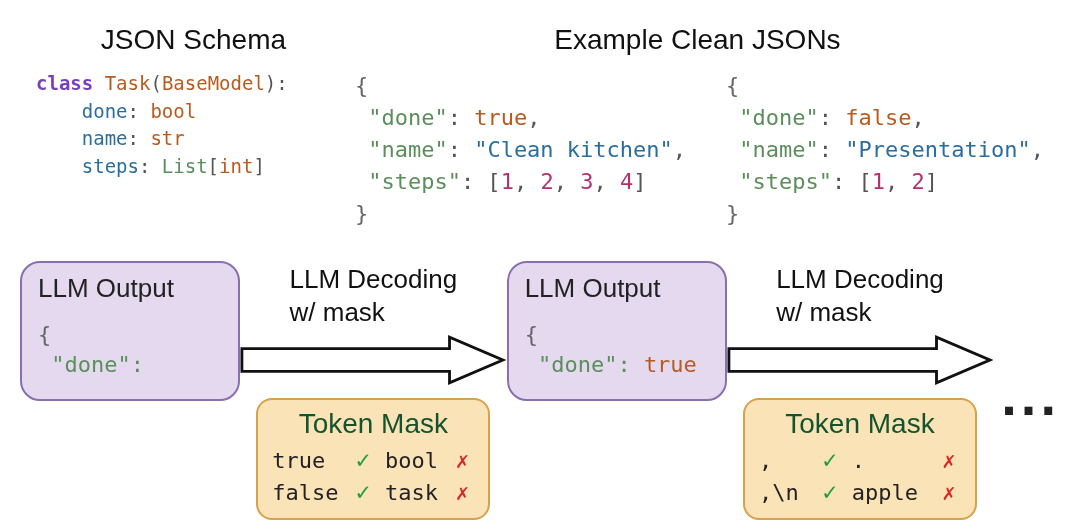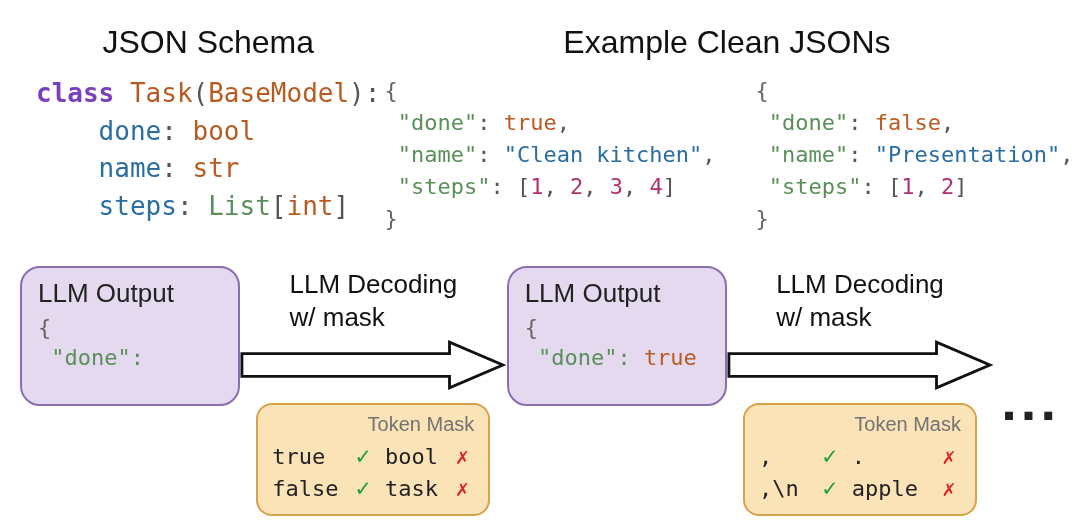--- a/index.html
+++ b/index.html
@@ -23,29 +23,29 @@
     width: 380px;
   }
   .examples-col {
     flex: 1;
     display: flex;
     flex-direction: column;
   }
   h1.heading {
     text-align: center;
     font-weight: 400;
-    font-size: 32px;
+    font-size: 28px;
     margin: 0 0 14px 0;
     color: #111;
   }
   .code, .code * {
     font-family: "Consolas", "Menlo", monospace;
   }
   .code {
-    font-size: 26px;
+    font-size: 19px;
     line-height: 1.45;
     white-space: pre;
   }
   .code .indent { display: inline-block; width: 4ch; }
 
   
   .kw   { color: #7a3fbf; font-weight: 600; }  
   .typ  { color: #b85b20; }                    
   .typ2 { color: #5a8f5a; }                    
   .fld  { color: #2a6ea0; }                    
@@ -88,21 +88,21 @@
     border: 2px solid #8a6fb0;
     background: #e4d9ef;
     border-radius: 20px;
     padding: 10px 16px 12px 16px;
     display: flex;
     flex-direction: column;
   }
   .llm-box .title {
     font-size: 26px;
     color: #222;
-    margin-bottom: 4px;
+    margin-bottom: 16px;
   }
   .llm-box .content {
     font-family: "Consolas","Menlo",monospace;
     font-size: 22px;
     line-height: 1.35;
     white-space: pre;
   }
 
   .arrow-col {
     display: flex;
@@ -126,23 +126,23 @@
   .mask-box {
     margin-top: 12px;
     align-self: center;
     width: 234px;
     border: 2px solid #d6a24a;
     background: #fbe3b8;
     border-radius: 16px;
     padding: 8px 14px 12px 14px;
   }
   .mask-box .title {
-    font-size: 20px;
-    text-align: right;
-    color: #737373;
+    font-size: 28px;
+    text-align: center;
+    color: #14532d;
     margin-bottom: 6px;
   }
   .mask-grid {
     display: grid;
     grid-template-columns: auto 24px auto 24px;
     column-gap: 10px;
     row-gap: 4px;
     font-family: "Consolas","Menlo",monospace;
     font-size: 22px;
     align-items: center;

